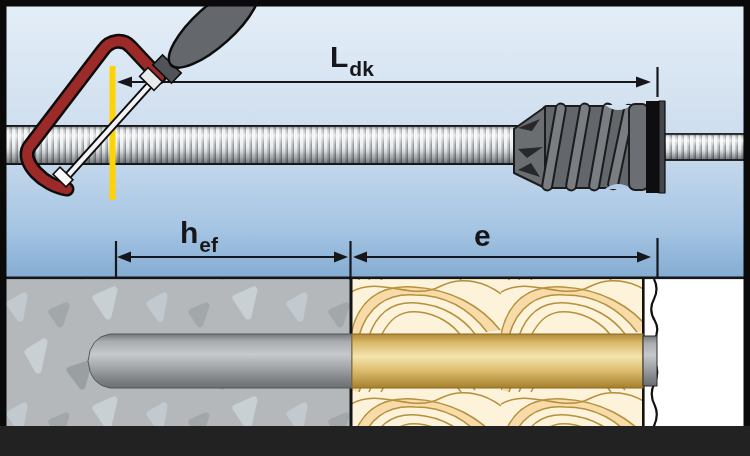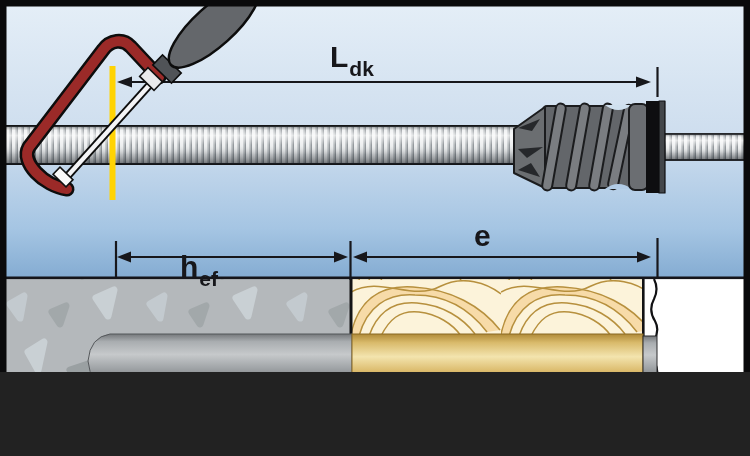--- a/index.html
+++ b/index.html
@@ -1,28 +1,28 @@
 <!DOCTYPE html>
 <html><head>
 <meta charset="utf-8">
 <style>
   html,body{margin:0;padding:0;background:#222;}
   .stage{
-    position:relative;width:750px;height:372px;background:#0a0a0b;
+    position:relative;width:750px;height:426px;background:#0a0a0b;
     font-family:"Liberation Sans",sans-serif;overflow:hidden;
   }
   .stage svg{position:absolute;left:0;top:0;}
   .dim-label{
     position:absolute;z-index:5;color:#17171b;font-weight:bold;
     font-size:30px;line-height:1;letter-spacing:0;user-select:none;
     font-family:"Liberation Sans",sans-serif;
   }
   .dim-label .sub{font-size:21px;position:relative;top:9px;margin-left:1px;}
   #label-ldk{left:330px;top:42px;}
-  #label-hef{left:180px;top:218px;margin-top:34px;}
+  #label-hef{left:180px;top:218px;}
   #label-e{left:474px;top:221px;}
 </style>
 </head>
 <body>
 
 <div class="stage">
 
 <svg width="750" height="456" viewBox="0 0 750 456">
   <defs>
     <linearGradient id="sky" x1="0" y1="0" x2="0" y2="1">

